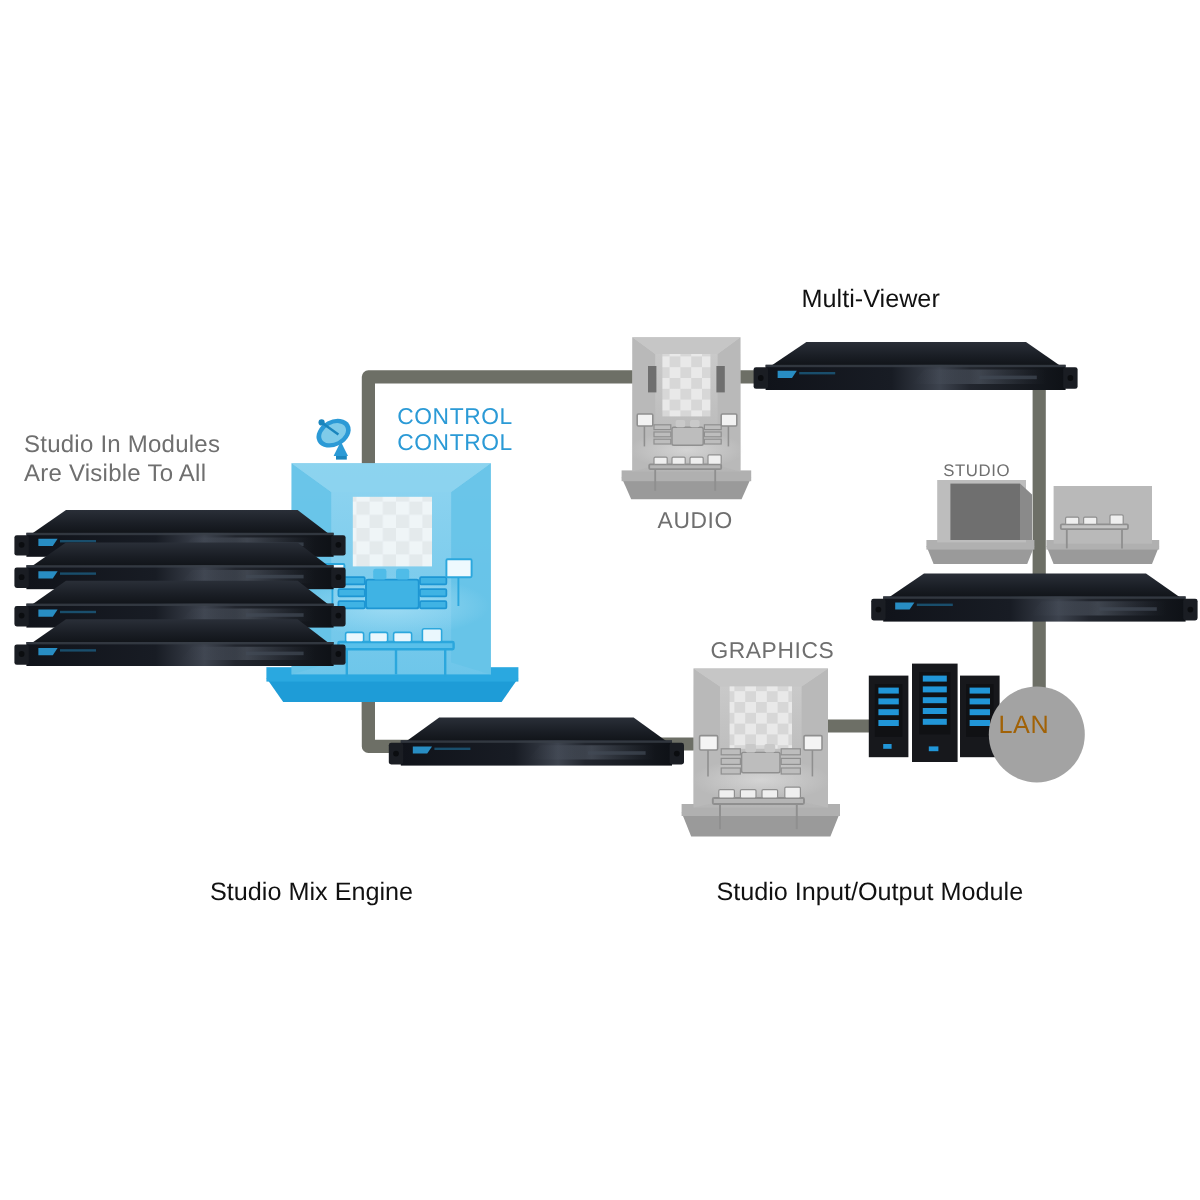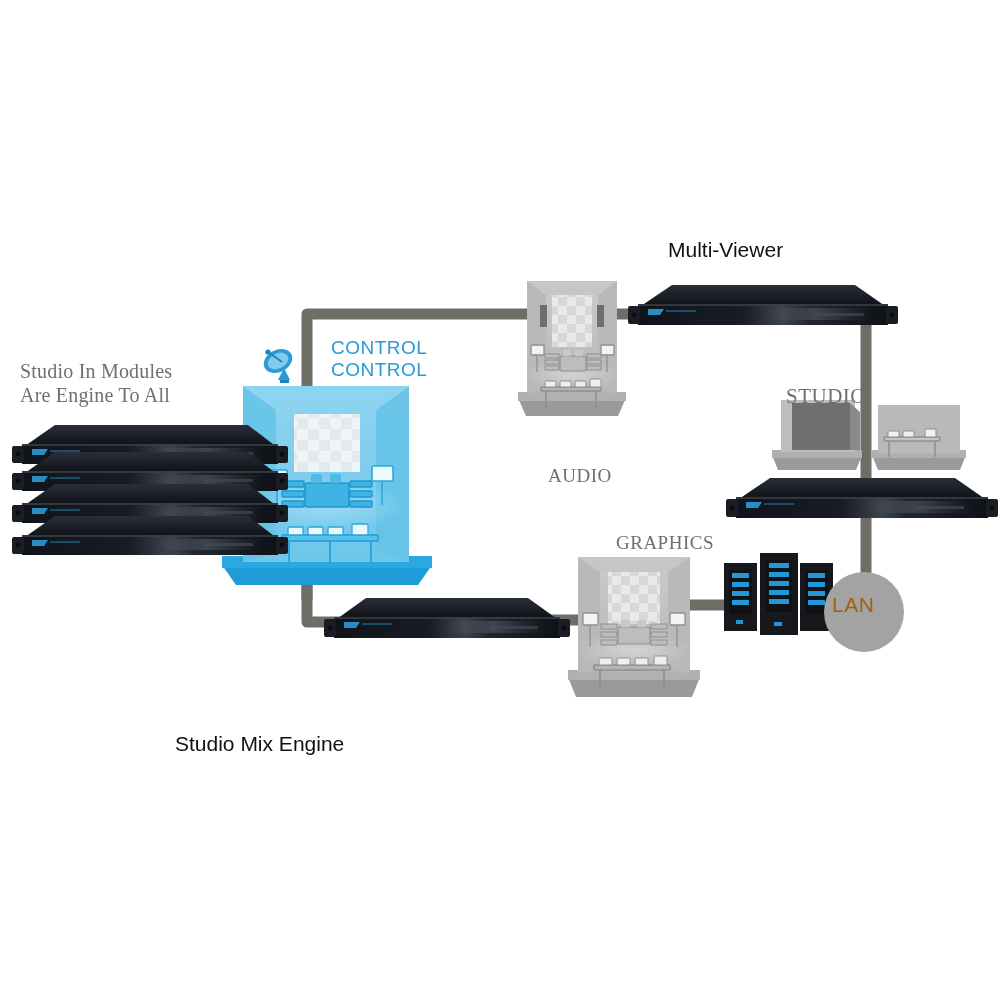--- a/index.html
+++ b/index.html
@@ -2,21 +2,21 @@
 <html><head>
 <meta charset="utf-8">
 <title>Broadcast System Diagram</title>
 <style>
   html,body{margin:0;padding:0;background:#ffffff;}
   body{width:1000px;height:1000px;font-family:"Liberation Sans",sans-serif;overflow:hidden;}
   #stage{position:relative;width:1000px;height:1000px;background:#ffffff;}
   .lbl{position:absolute;color:#3a3a3a;white-space:nowrap;}
   .lbl-dark{color:#111;}
   .lbl-blue{color:#2b9ad6;}
-  .lbl-gray{color:#6f6f6f;font-family:Liberation Serif, serif;}
+  .lbl-gray{color:#6f6f6f;}
   svg{display:block;}
   #diagram{position:absolute;left:0;top:0;}
 </style>
 </head>
 <body>
 
 <div id="stage">
 
   <svg id="diagram" width="1000" height="1000" viewBox="0 0 1000 1000">
     <defs>
@@ -399,31 +399,32 @@
       <circle cx="330" cy="628" r="2.4" fill="#0b0d10"></circle>
       <circle cx="564" cy="628" r="2.4" fill="#0b0d10"></circle>
       <polygon points="344,622 360,622 356,628 344,628" fill="#2b9ad6" opacity="0.9"></polygon>
       <rect x="362" y="623" width="30" height="2" fill="#1b5c80" opacity="0.8"></rect>
       <rect x="490" y="626" width="48" height="3" fill="#414a55" opacity="0.7"></rect>
     </g>
 
   </svg>
 
   <div class="lbl lbl-gray" style="left:20px;top:360px;font-size:20px;letter-spacing:0.2px;">Studio In Modules</div>
-  <div class="lbl lbl-gray" style="left:20px;top:384px;font-size:20px;letter-spacing:0.2px;">Are Engine To All</div>
+  <div class="lbl lbl-gray" style="left:20px;top:384px;font-size:20px;letter-spacing:0.2px;">Are Visible To All</div>
 
   <div class="lbl lbl-blue" style="left:331px;top:337px;font-size:19px;letter-spacing:0.5px;">CONTROL</div>
   <div class="lbl lbl-blue" style="left:331px;top:359px;font-size:19px;letter-spacing:0.5px;">CONTROL</div>
 
   <div class="lbl lbl-dark" style="left:668px;top:238px;font-size:21px;">Multi-Viewer</div>
 
-  <div class="lbl lbl-gray" style="left:548px;top:424px;font-size:19px;letter-spacing:0.5px;margin-top:41px;">AUDIO</div>
-
-  <div class="lbl lbl-gray" style="left:786px;top:384px;font-size:21px;letter-spacing:0.5px;">STUDIO</div>
-
-  <div class="lbl lbl-gray" style="left:616px;top:532px;font-size:19px;letter-spacing:0.5px;">GRAPHICS</div>
+  <div class="lbl lbl-gray" style="left:548px;top:424px;font-size:19px;letter-spacing:0.5px;">AUDIO</div>
+
+  <div class="lbl lbl-gray" style="left:786px;top:384px;font-size:14px;letter-spacing:0.5px;">STUDIO</div>
+
+  <div class="lbl lbl-gray" style="left:592px;top:532px;font-size:19px;letter-spacing:0.5px;">GRAPHICS</div>
 
   <div class="lbl" style="left:832px;top:593px;font-size:21px;color:#a16207;letter-spacing:0.5px;">LAN</div>
 
   <div class="lbl lbl-dark" style="left:175px;top:732px;font-size:21px;">Studio Mix Engine</div>
 
+  <div class="lbl lbl-dark" style="left:597px;top:732px;font-size:21px;">Studio Input/Output Module</div>
 
 </div>
 
 </body></html>

